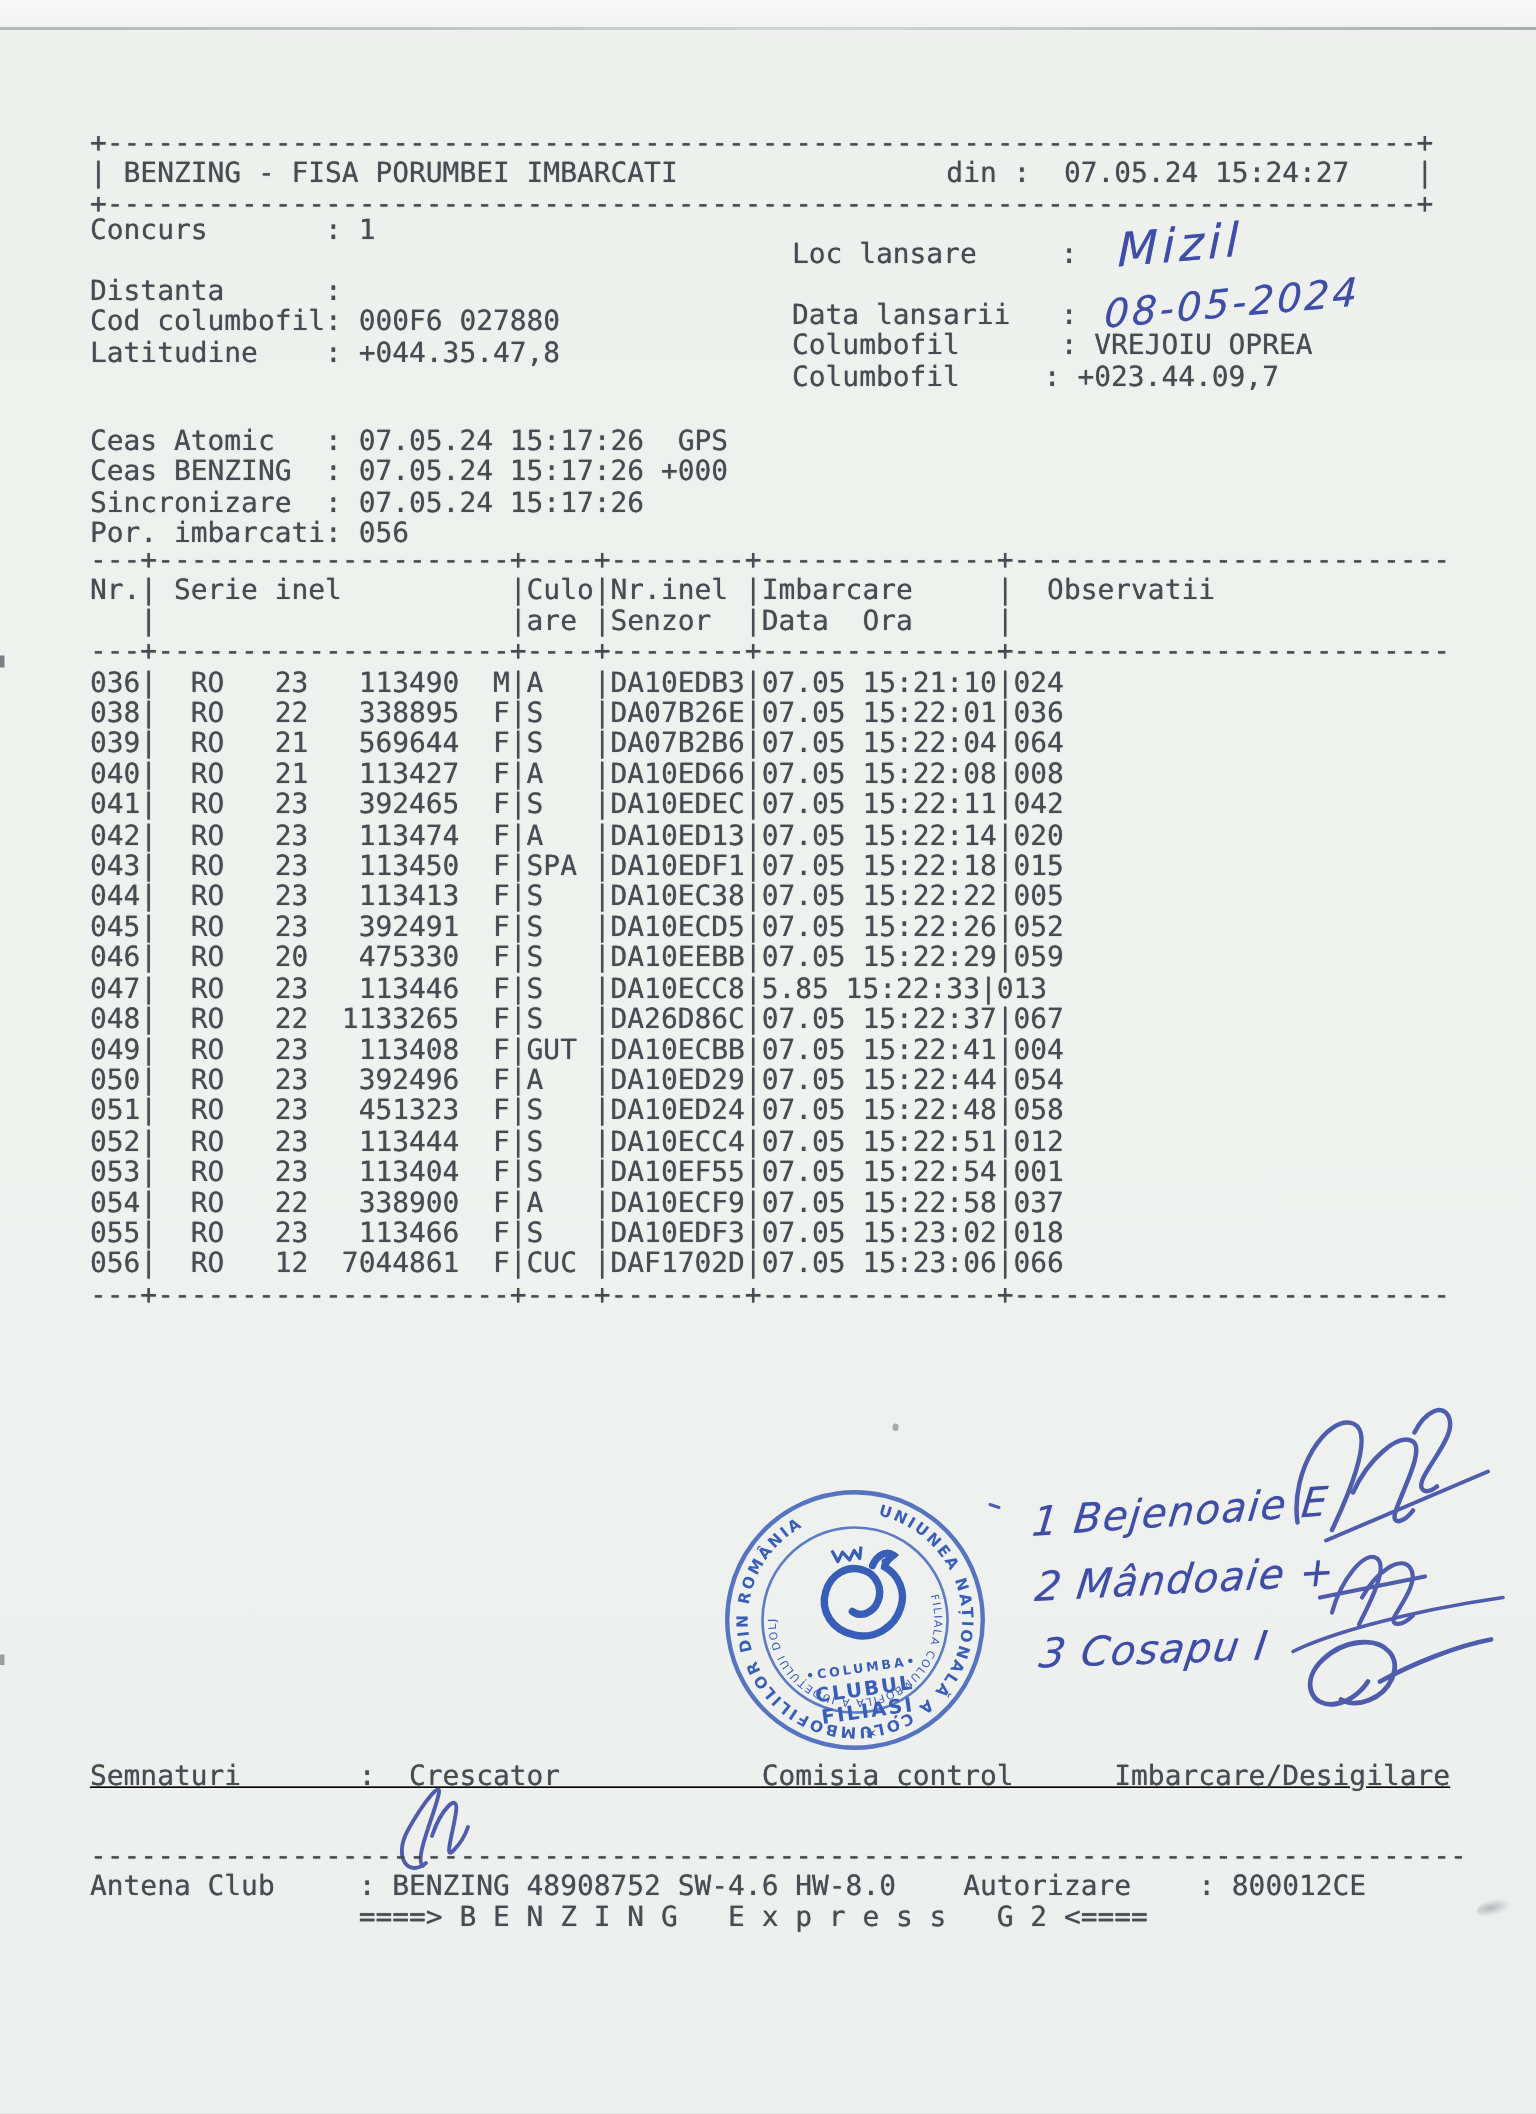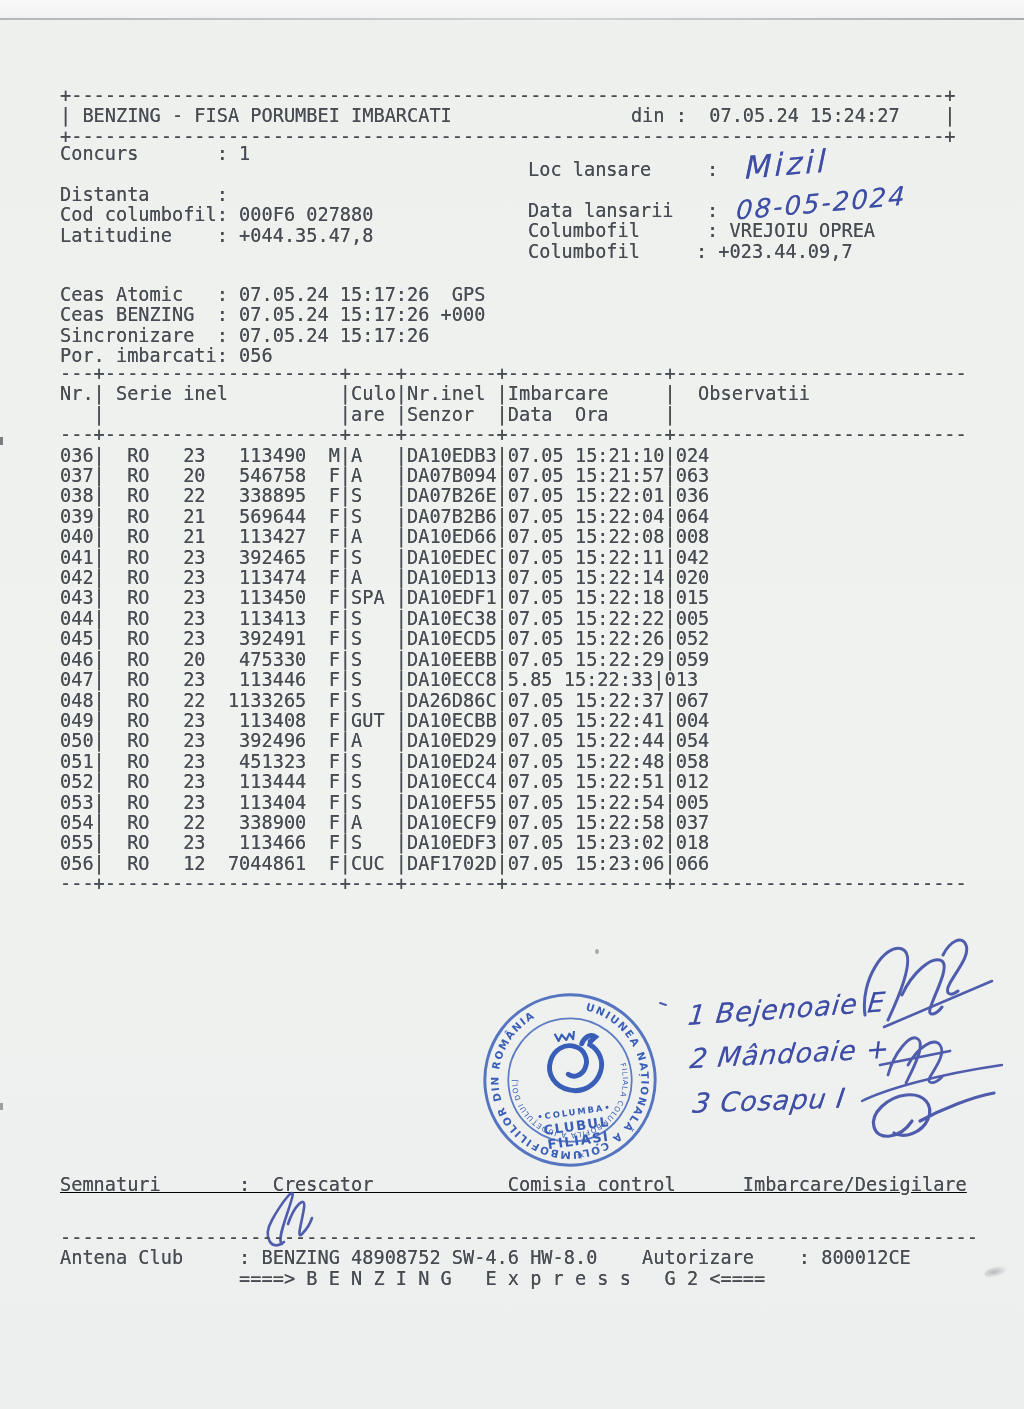--- a/index.html
+++ b/index.html
@@ -67,37 +67,36 @@
     <div class="line">Por. imbarcati: 056</div>
   </div>
 
   <div class="block" style="left:60px;top:364px;">
     <div class="line">---+---------------------+----+--------+--------------+--------------------------</div>
     <div class="line">Nr.| Serie inel          |Culo|Nr.inel |Imbarcare     |  Observatii</div>
     <div class="line">   |                     |are |Senzor  |Data  Ora     |</div>
     <div class="line">---+---------------------+----+--------+--------------+--------------------------</div>
     <div id="tableRows">
         <div class="line">036|  RO   23   113490  M|A   |DA10EDB3|07.05 15:21:10|024</div>
-        <div class="line">037|  RO   20   546758  F|A   |DA07B094|07.05 15:21:57|063</div>
         <div class="line">038|  RO   22   338895  F|S   |DA07B26E|07.05 15:22:01|036</div>
         <div class="line">039|  RO   21   569644  F|S   |DA07B2B6|07.05 15:22:04|064</div>
         <div class="line">040|  RO   21   113427  F|A   |DA10ED66|07.05 15:22:08|008</div>
         <div class="line">041|  RO   23   392465  F|S   |DA10EDEC|07.05 15:22:11|042</div>
         <div class="line">042|  RO   23   113474  F|A   |DA10ED13|07.05 15:22:14|020</div>
         <div class="line">043|  RO   23   113450  F|SPA |DA10EDF1|07.05 15:22:18|015</div>
         <div class="line">044|  RO   23   113413  F|S   |DA10EC38|07.05 15:22:22|005</div>
         <div class="line">045|  RO   23   392491  F|S   |DA10ECD5|07.05 15:22:26|052</div>
         <div class="line">046|  RO   20   475330  F|S   |DA10EEBB|07.05 15:22:29|059</div>
         <div class="line">047|  RO   23   113446  F|S   |DA10ECC8|5.85 15:22:33|013</div>
         <div class="line">048|  RO   22  1133265  F|S   |DA26D86C|07.05 15:22:37|067</div>
         <div class="line">049|  RO   23   113408  F|GUT |DA10ECBB|07.05 15:22:41|004</div>
         <div class="line">050|  RO   23   392496  F|A   |DA10ED29|07.05 15:22:44|054</div>
         <div class="line">051|  RO   23   451323  F|S   |DA10ED24|07.05 15:22:48|058</div>
         <div class="line">052|  RO   23   113444  F|S   |DA10ECC4|07.05 15:22:51|012</div>
-        <div class="line">053|  RO   23   113404  F|S   |DA10EF55|07.05 15:22:54|005</div>
+        <div class="line">053|  RO   23   113404  F|S   |DA10EF55|07.05 15:22:54|001</div>
         <div class="line">054|  RO   22   338900  F|A   |DA10ECF9|07.05 15:22:58|037</div>
         <div class="line">055|  RO   23   113466  F|S   |DA10EDF3|07.05 15:23:02|018</div>
         <div class="line">056|  RO   12  7044861  F|CUC |DAF1702D|07.05 15:23:06|066</div>
       </div>
     <div class="line">---+---------------------+----+--------+--------------+--------------------------</div>
   </div>
 
   <div class="pen hw-loc">Mizil</div>
   <div class="pen hw-date">08-05-2024</div>
   <div class="pen hw-note hw-note1">1 Bejenoaie E</div>

